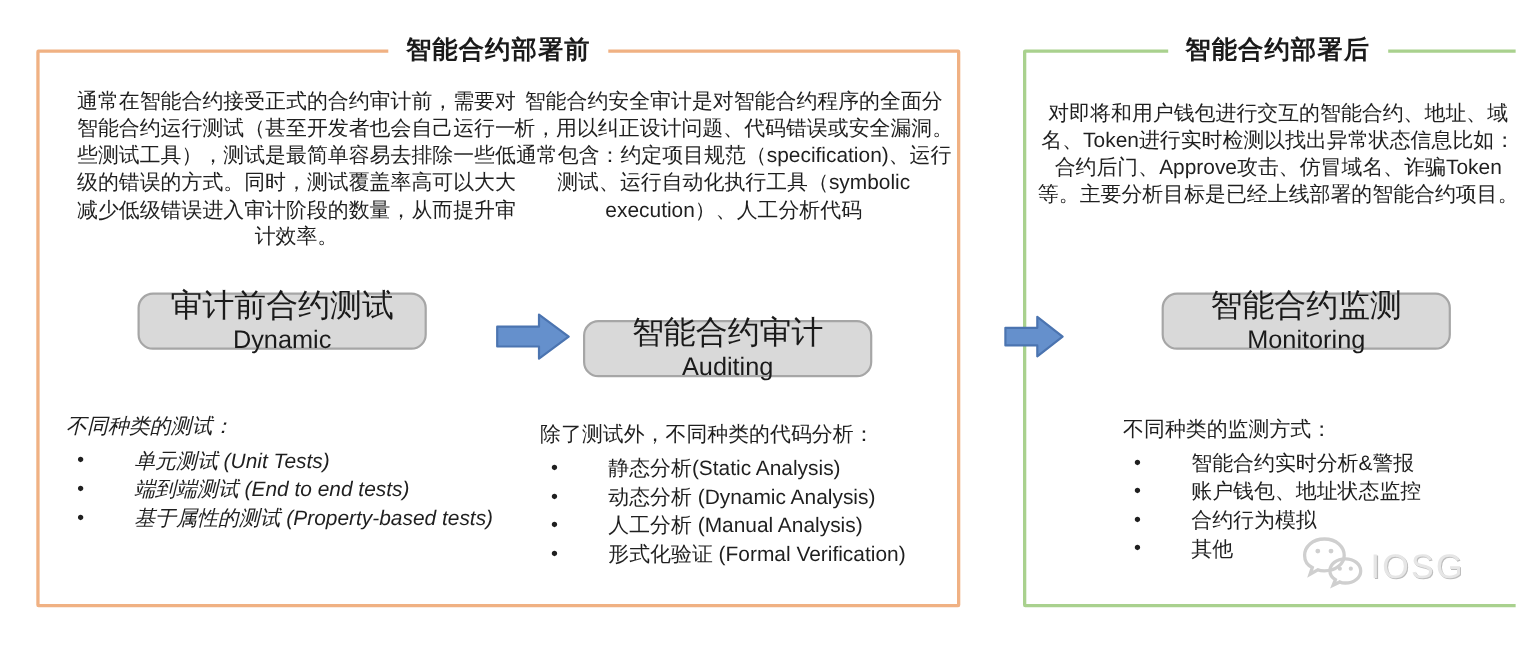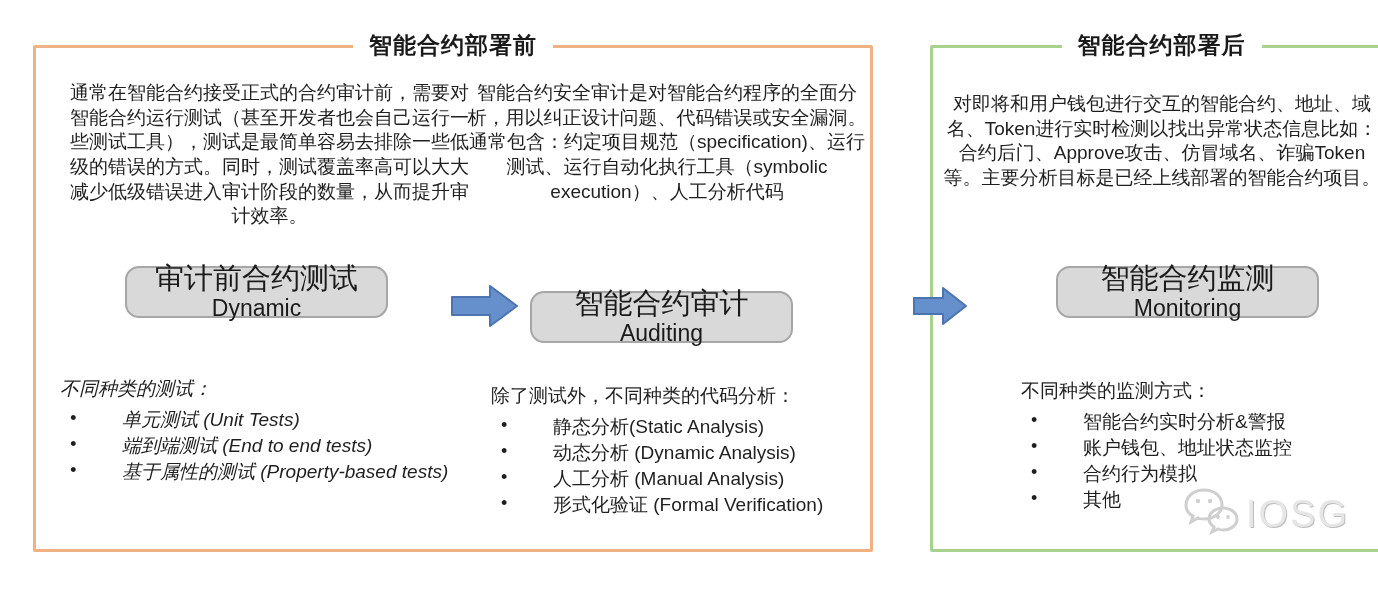--- a/index.html
+++ b/index.html
@@ -38,21 +38,21 @@
   .list li{position:relative;padding-left:62px;line-height:1.38;}
   .list li::before{content:"\2022";position:absolute;left:10px;top:-1px;font-size:18px;color:#1f1f1f;}
 
   
   .flow-arrow{position:absolute;}
   .arrow-1{left:450px;top:283px;}
   .arrow-2{left:912px;top:285px;}
 
   
   .watermark{position:absolute;left:1182px;top:486px;display:flex;align-items:center;gap:6px;}
-  .watermark-text{font-size:38px;letter-spacing:2px;color:#e6e6e6;text-shadow:1px 1px 0 #bdbdbd;}
+  .watermark-text{font-size:31px;letter-spacing:2px;color:#e6e6e6;text-shadow:1px 1px 0 #bdbdbd;}
 </style>
 </head>
 <body>
 
 <div class="canvas">
 
   <div class="panel panel-before">
     <div class="panel-title">智能合约部署前</div>
 
     <div class="para para-testing">通常在智能合约接受正式的合约审计前，需要对智能合约运行测试（甚至开发者也会自己运行一些测试工具），测试是最简单容易去排除一些低级的错误的方式。同时，测试覆盖率高可以大大减少低级错误进入审计阶段的数量，从而提升审计效率。</div>

